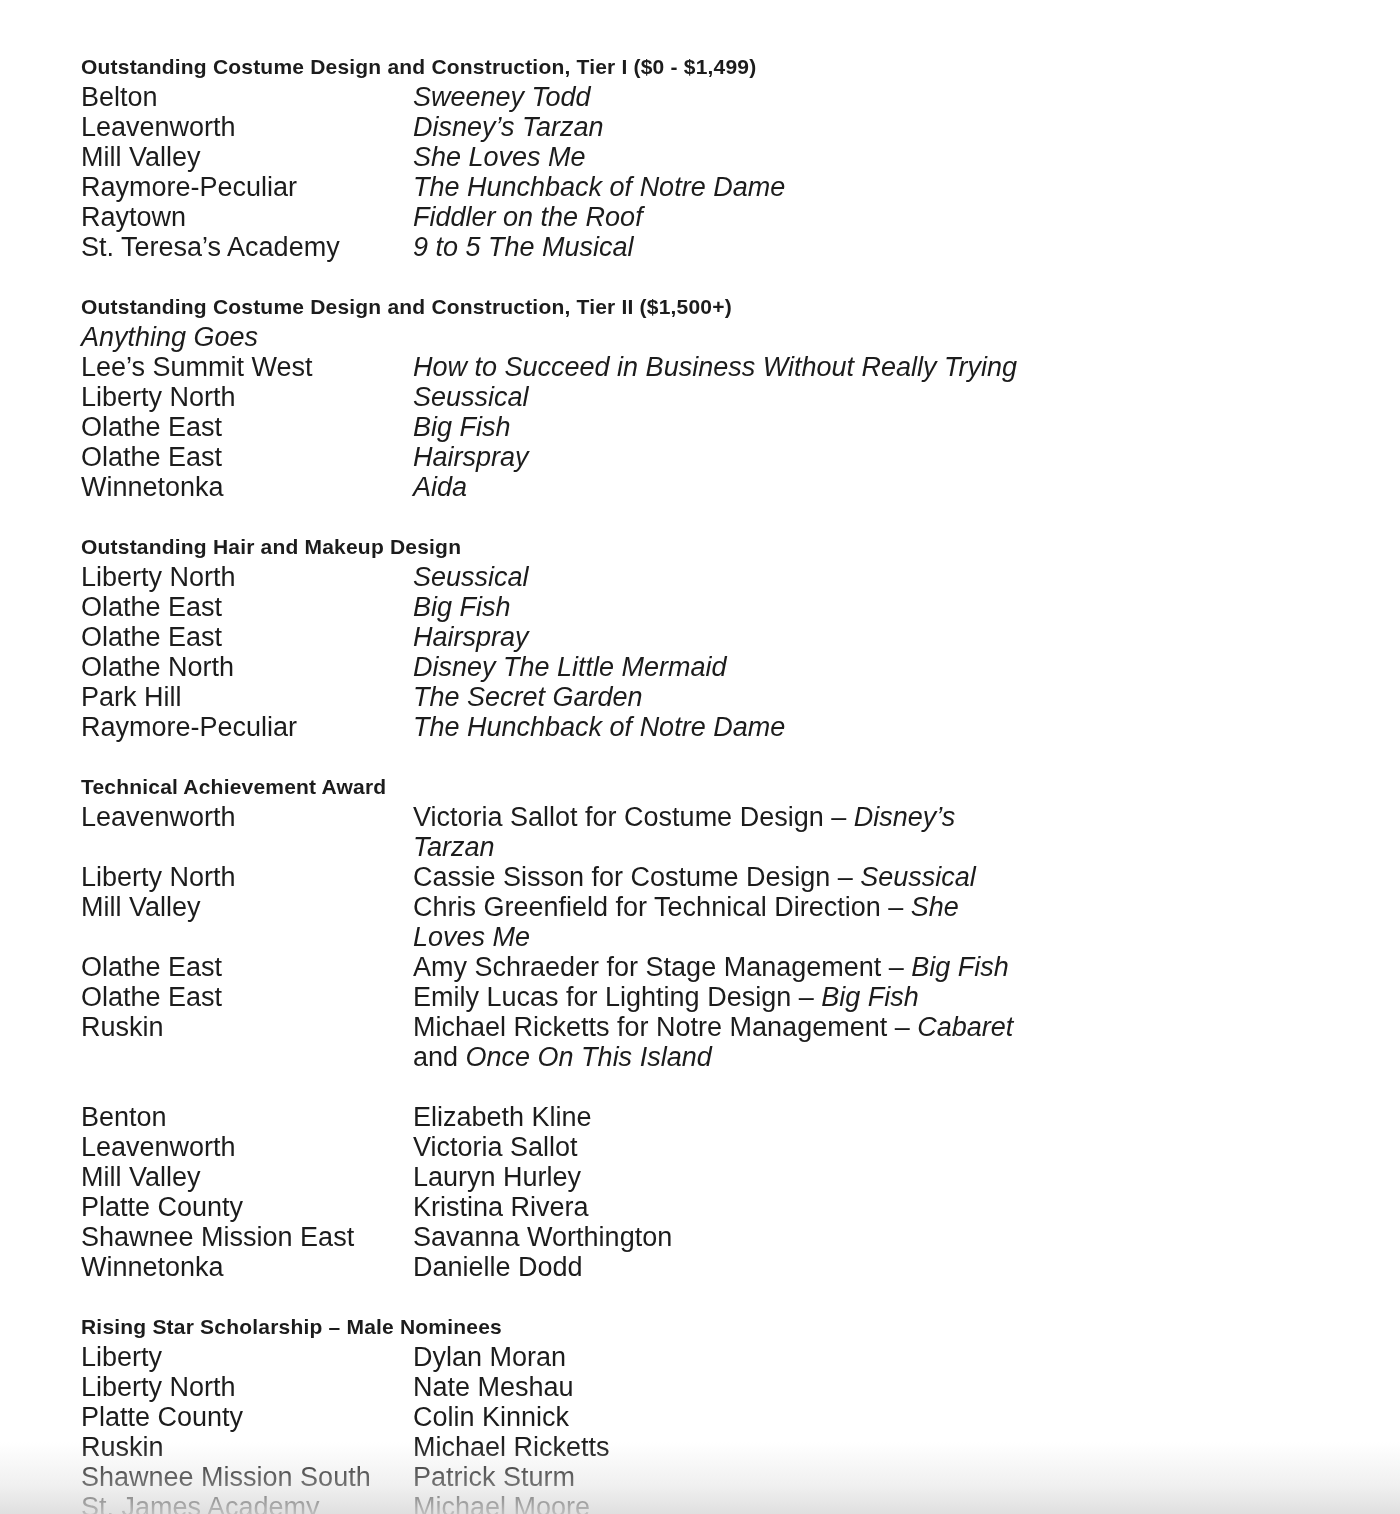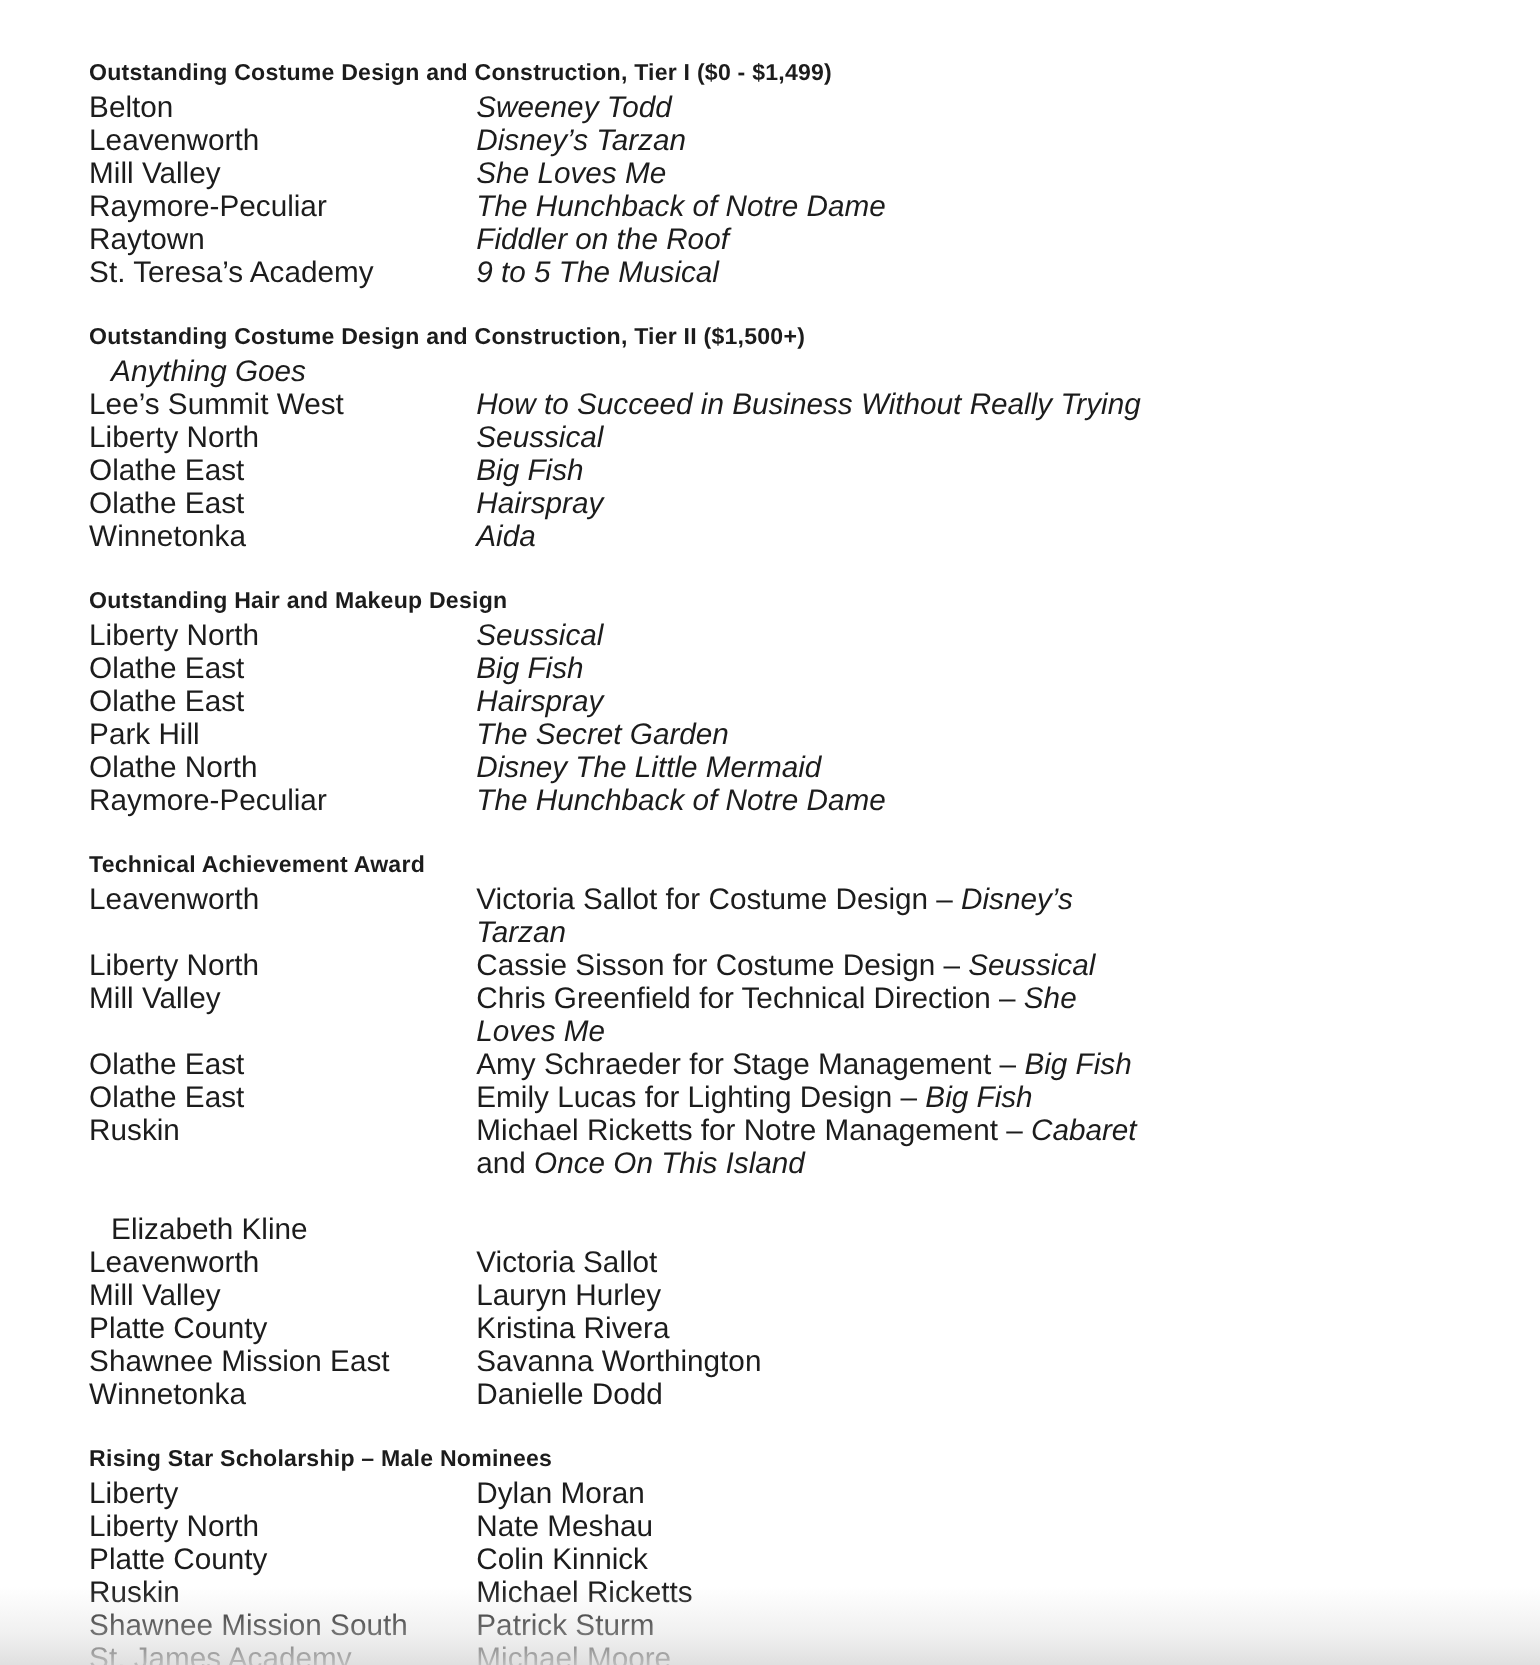--- a/index.html
+++ b/index.html
@@ -34,21 +34,20 @@
     align-items: flex-start;
     font-size: 27px;
     line-height: 30px;
   }
   .school {
     width: 332px;
     flex: 0 0 332px;
   }
   .entry {
     max-width: 620px;
-    margin-left: 20px;
   }
   .seg.it { font-style: italic; }
   .bottom-fade {
     position: absolute;
     left: 0;
     right: 0;
     bottom: 0;
     height: 72px;
     background: linear-gradient(to bottom,
       rgba(220,220,220,0) 0%,
@@ -143,30 +142,30 @@
     <span class="school">Olathe East</span>
     <span class="entry"><span class="seg it">Big Fish</span></span>
   </div>
 
   <div class="row">
     <span class="school">Olathe East</span>
     <span class="entry"><span class="seg it">Hairspray</span></span>
   </div>
 
   <div class="row">
+    <span class="school">Olathe North</span>
+    <span class="entry"><span class="seg it">Disney The Little Mermaid</span></span>
+  </div>
+
+  <div class="row">
     <span class="school">Park Hill</span>
     <span class="entry"><span class="seg it">The Secret Garden</span></span>
   </div>
 
   <div class="row">
-    <span class="school">Olathe North</span>
-    <span class="entry"><span class="seg it">Disney The Little Mermaid</span></span>
-  </div>
-
-  <div class="row">
     <span class="school">Raymore-Peculiar</span>
     <span class="entry"><span class="seg it">The Hunchback of Notre Dame</span></span>
   </div>
 </div>
   </section>
 
   <section class="section">
     <h2 class="section-title">Technical Achievement Award</h2>
     <div class="rows">
   <div class="row">
@@ -197,20 +196,21 @@
   <div class="row">
     <span class="school">Ruskin</span>
     <span class="entry"><span class="seg">Michael Ricketts for Notre Management – </span><span class="seg it">Cabaret</span><span class="seg"> and </span><span class="seg it">Once On This Island</span></span>
   </div>
 </div>
   </section>
 
   <section class="section">
     <div class="rows">
   <div class="row">
+    <span class="school">Benton</span>
     <span class="entry"><span class="seg">Elizabeth Kline</span></span>
   </div>
 
   <div class="row">
     <span class="school">Leavenworth</span>
     <span class="entry"><span class="seg">Victoria Sallot</span></span>
   </div>
 
   <div class="row">
     <span class="school">Mill Valley</span>

